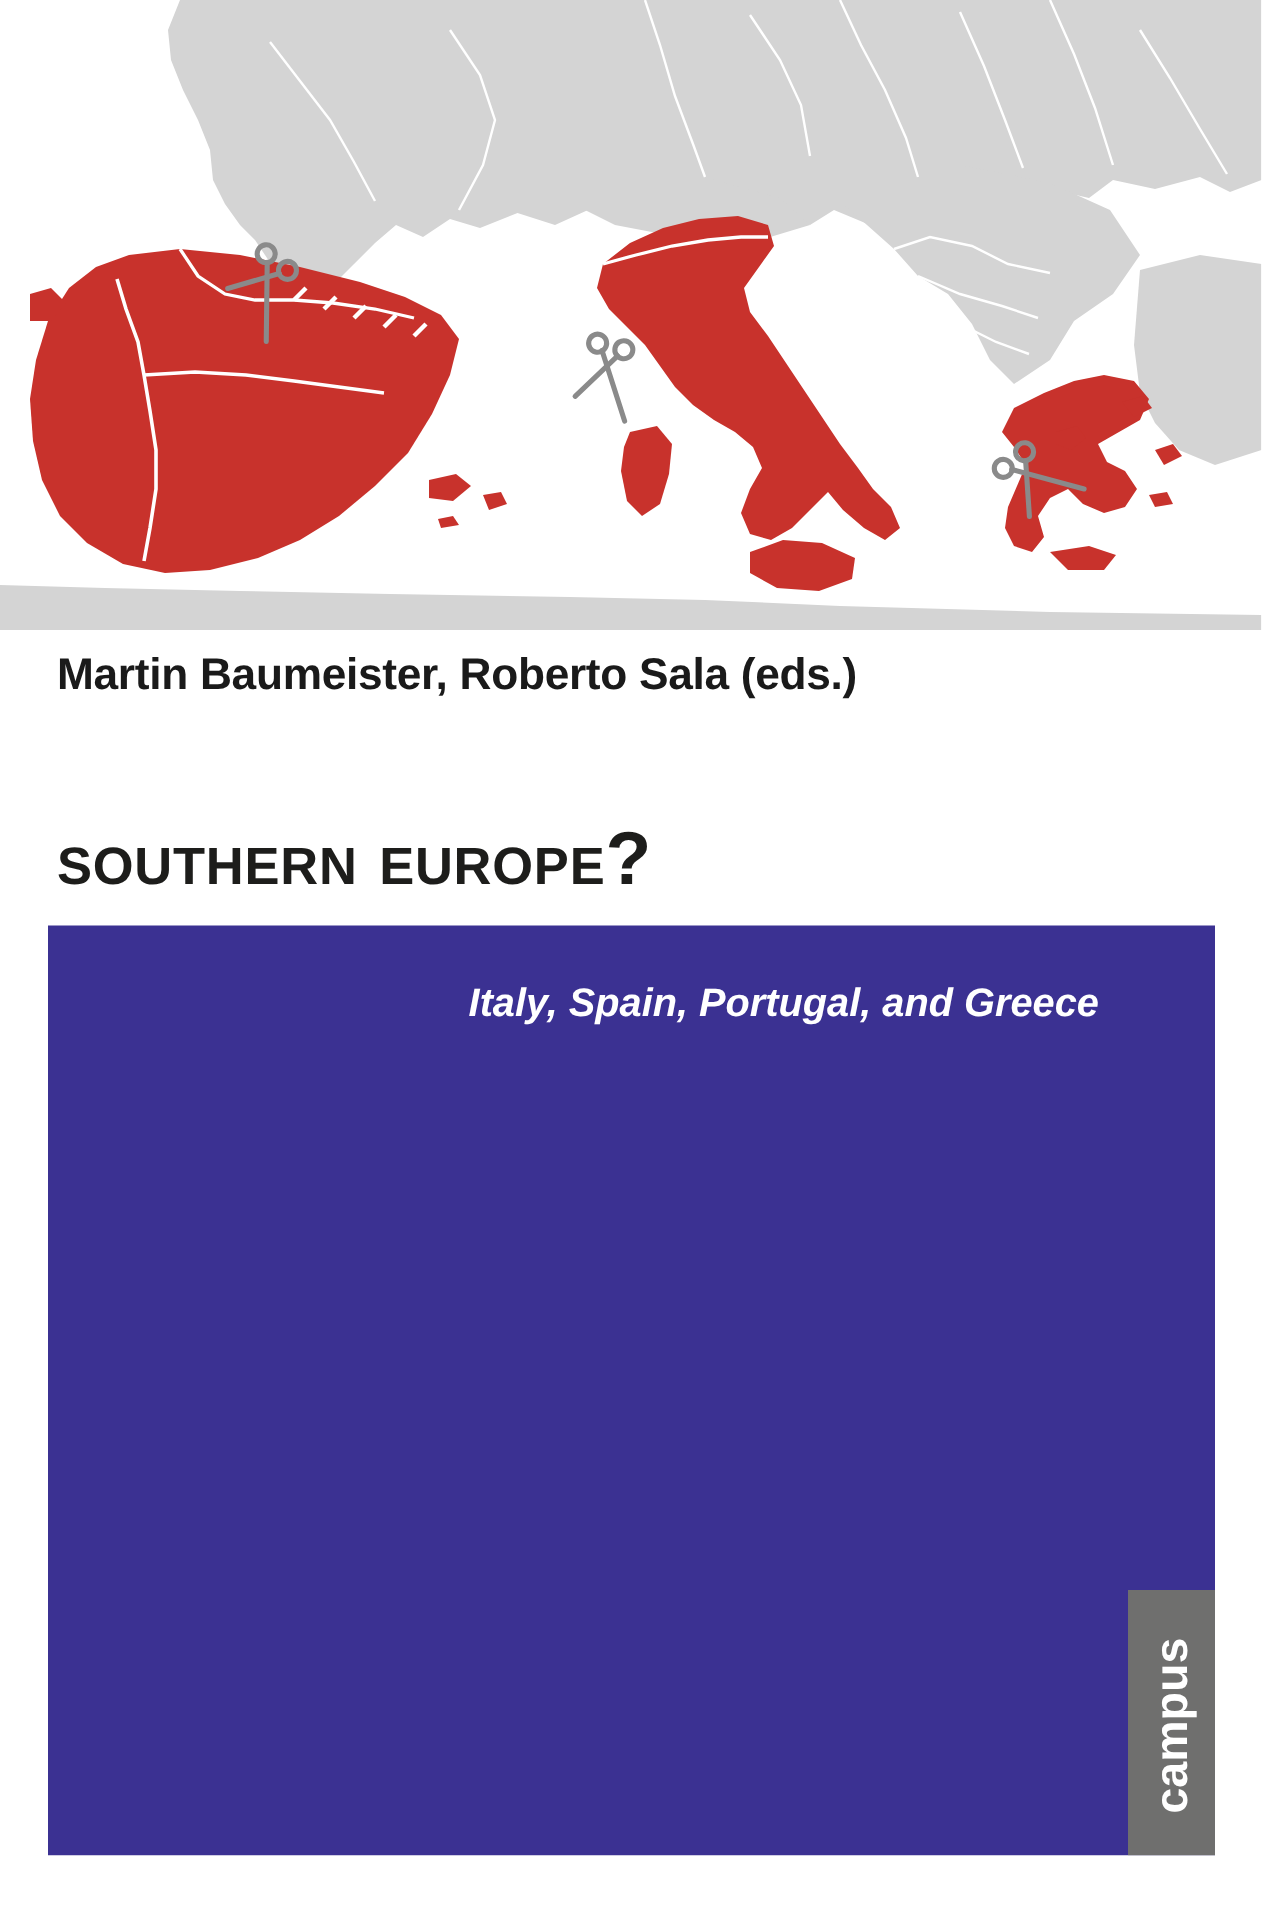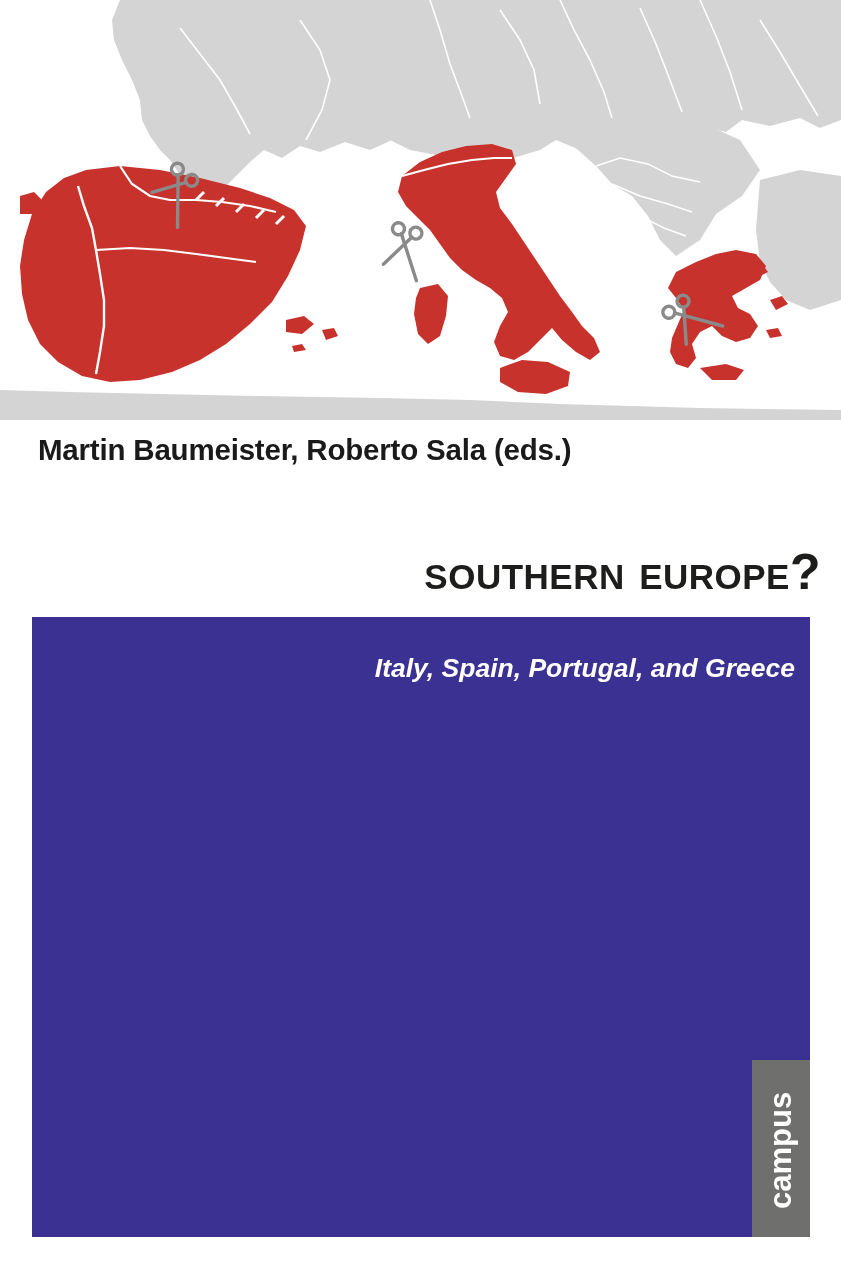--- a/index.html
+++ b/index.html
@@ -40,21 +40,21 @@
     color: #1a1a1a;
     letter-spacing: -0.2px;
     line-height: 1.1;
   }
   
   .title {
     position: absolute;
     left: 38px;
     top: 546px;
     width: 783px;
-    text-align: right;
+    text-align: left;
     font-size: 50px;
     font-weight: bold;
     color: #1d1d1b;
     letter-spacing: 0.5px;
     line-height: 1.05;
     font-variant: small-caps;
     text-transform: lowercase;
   }
   .title::first-letter {
     
@@ -66,21 +66,21 @@
     top: 617px;
     width: 778px;
     height: 620px;
     background: #3b3192;
   }
   .subtitle {
     position: absolute;
     left: 250px;
     top: 648px;
     width: 545px;
-    text-align: right;
+    text-align: center;
     color: #ffffff;
     font-size: 26.5px;
     font-style: italic;
     font-weight: bold;
     line-height: 1.55;
   }
   .subtitle .line {
     display: block;
   }
   

